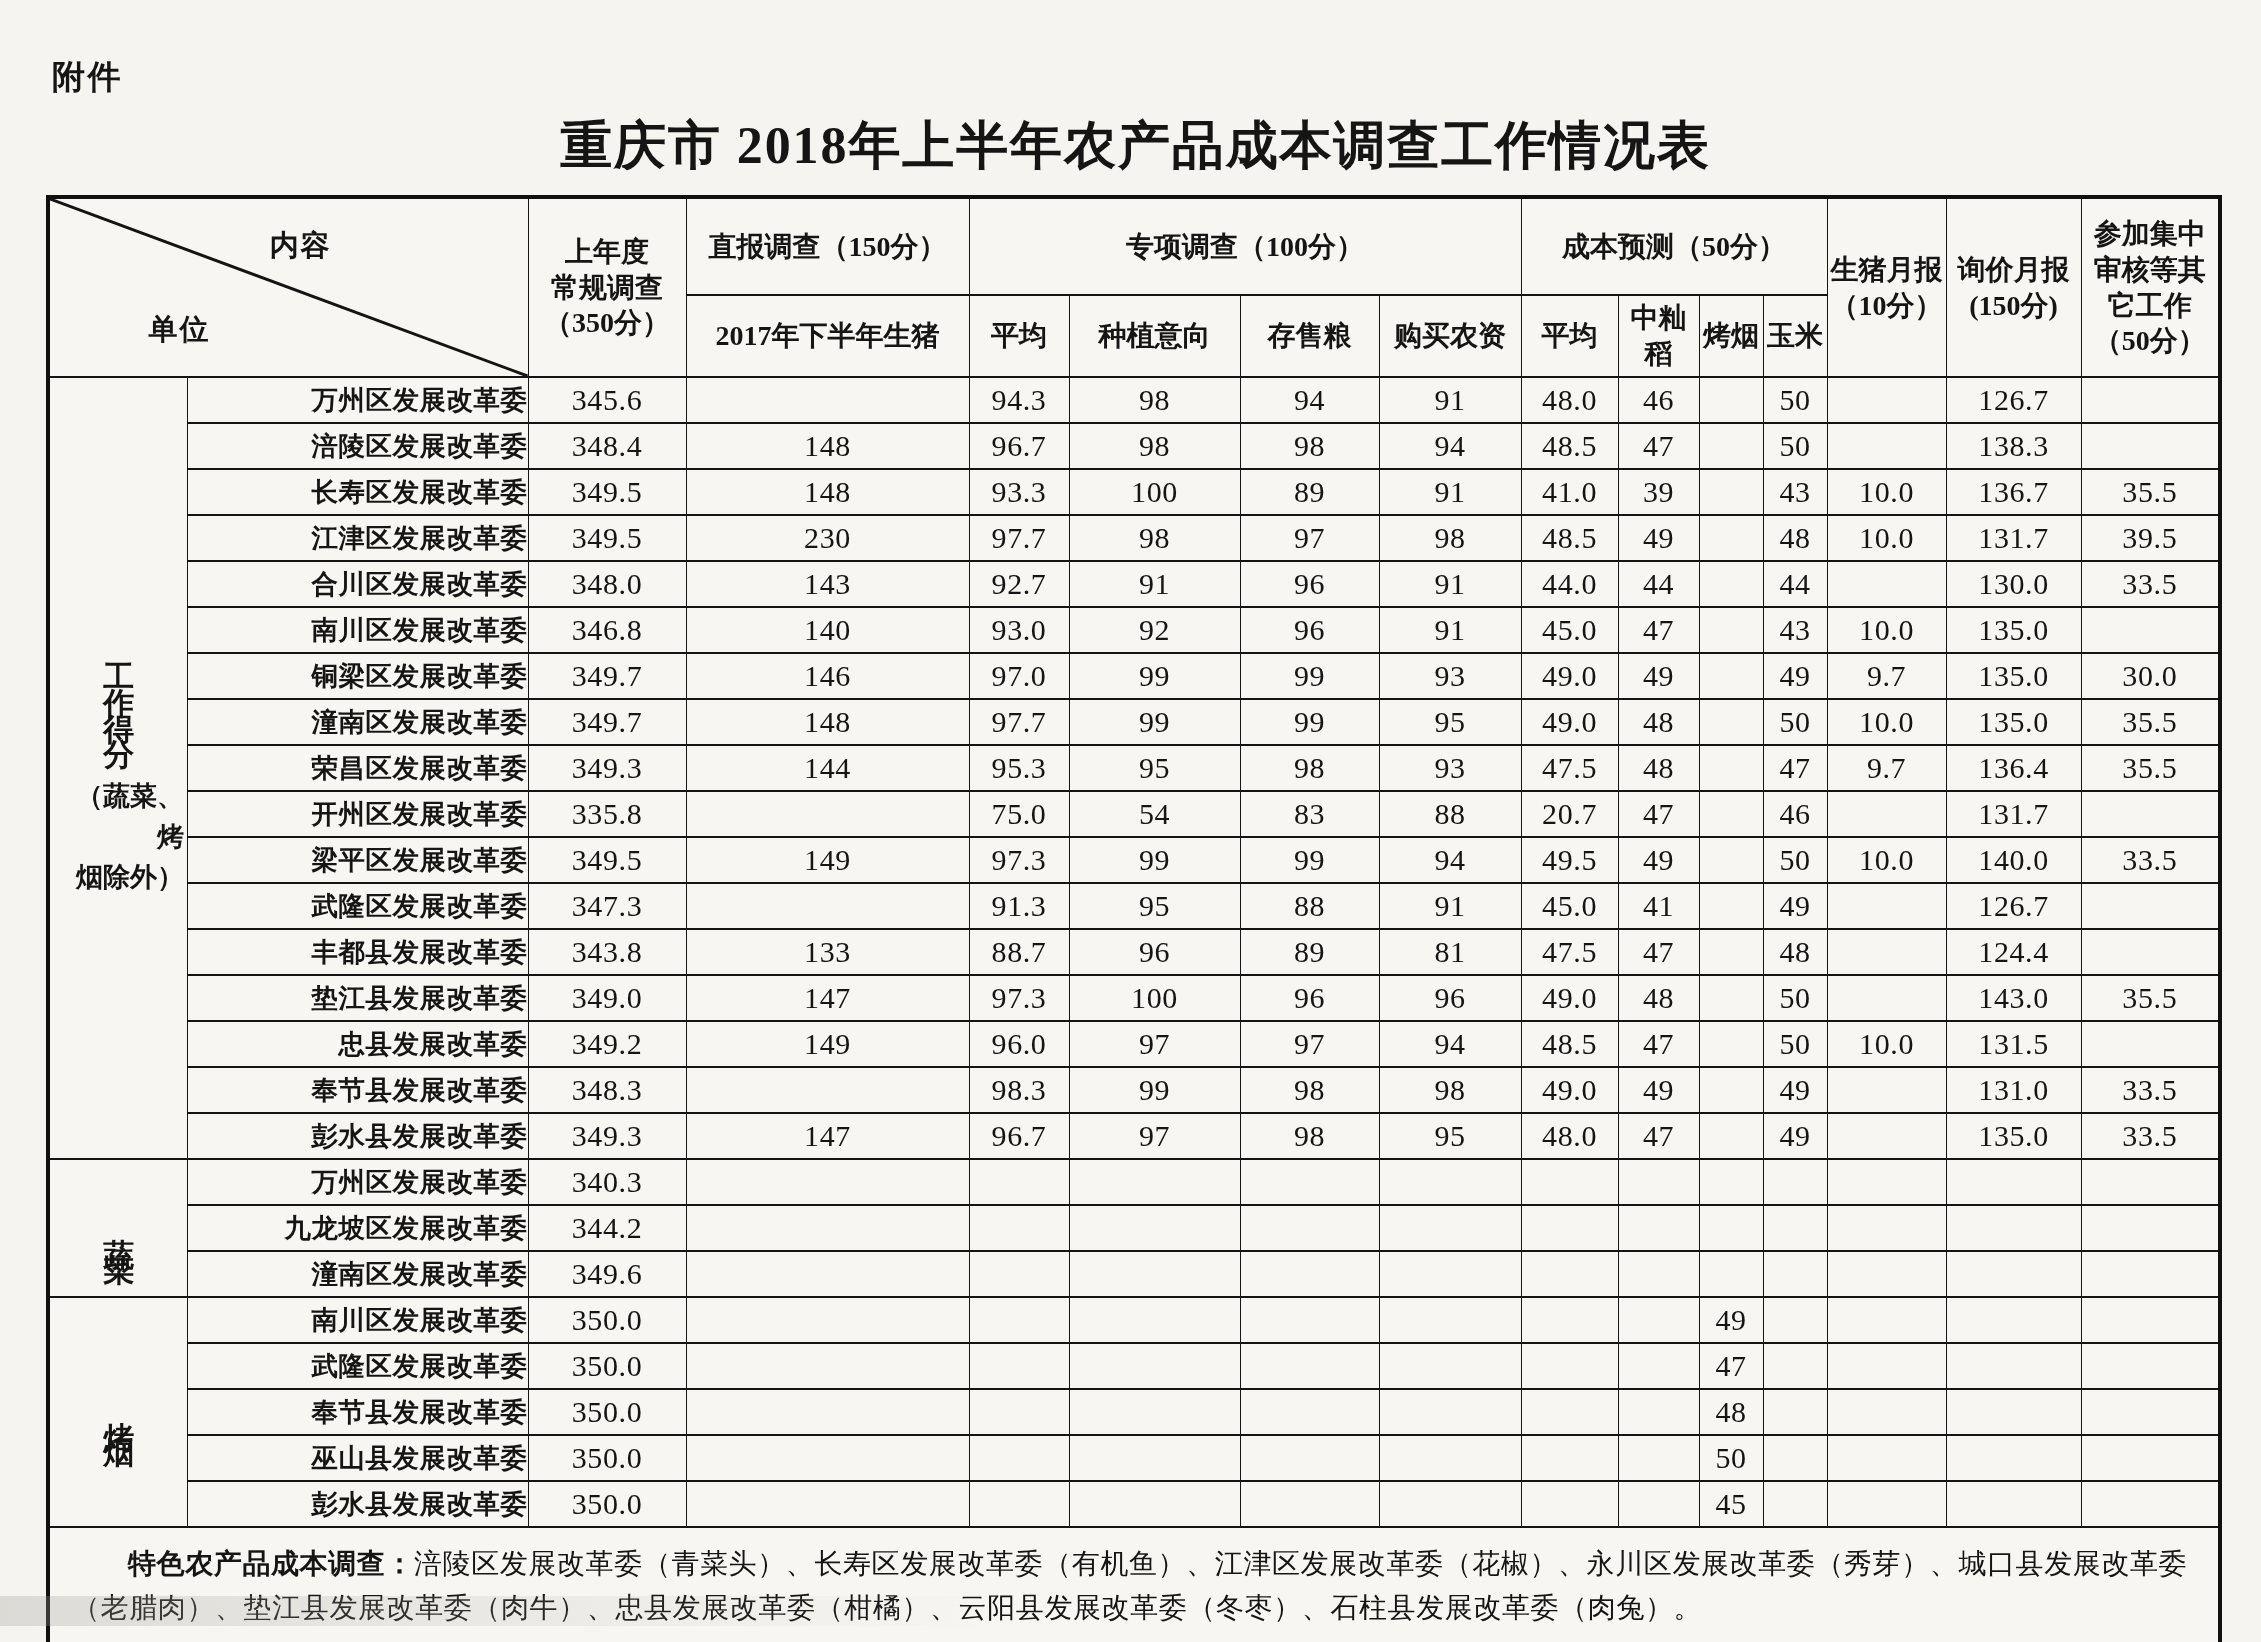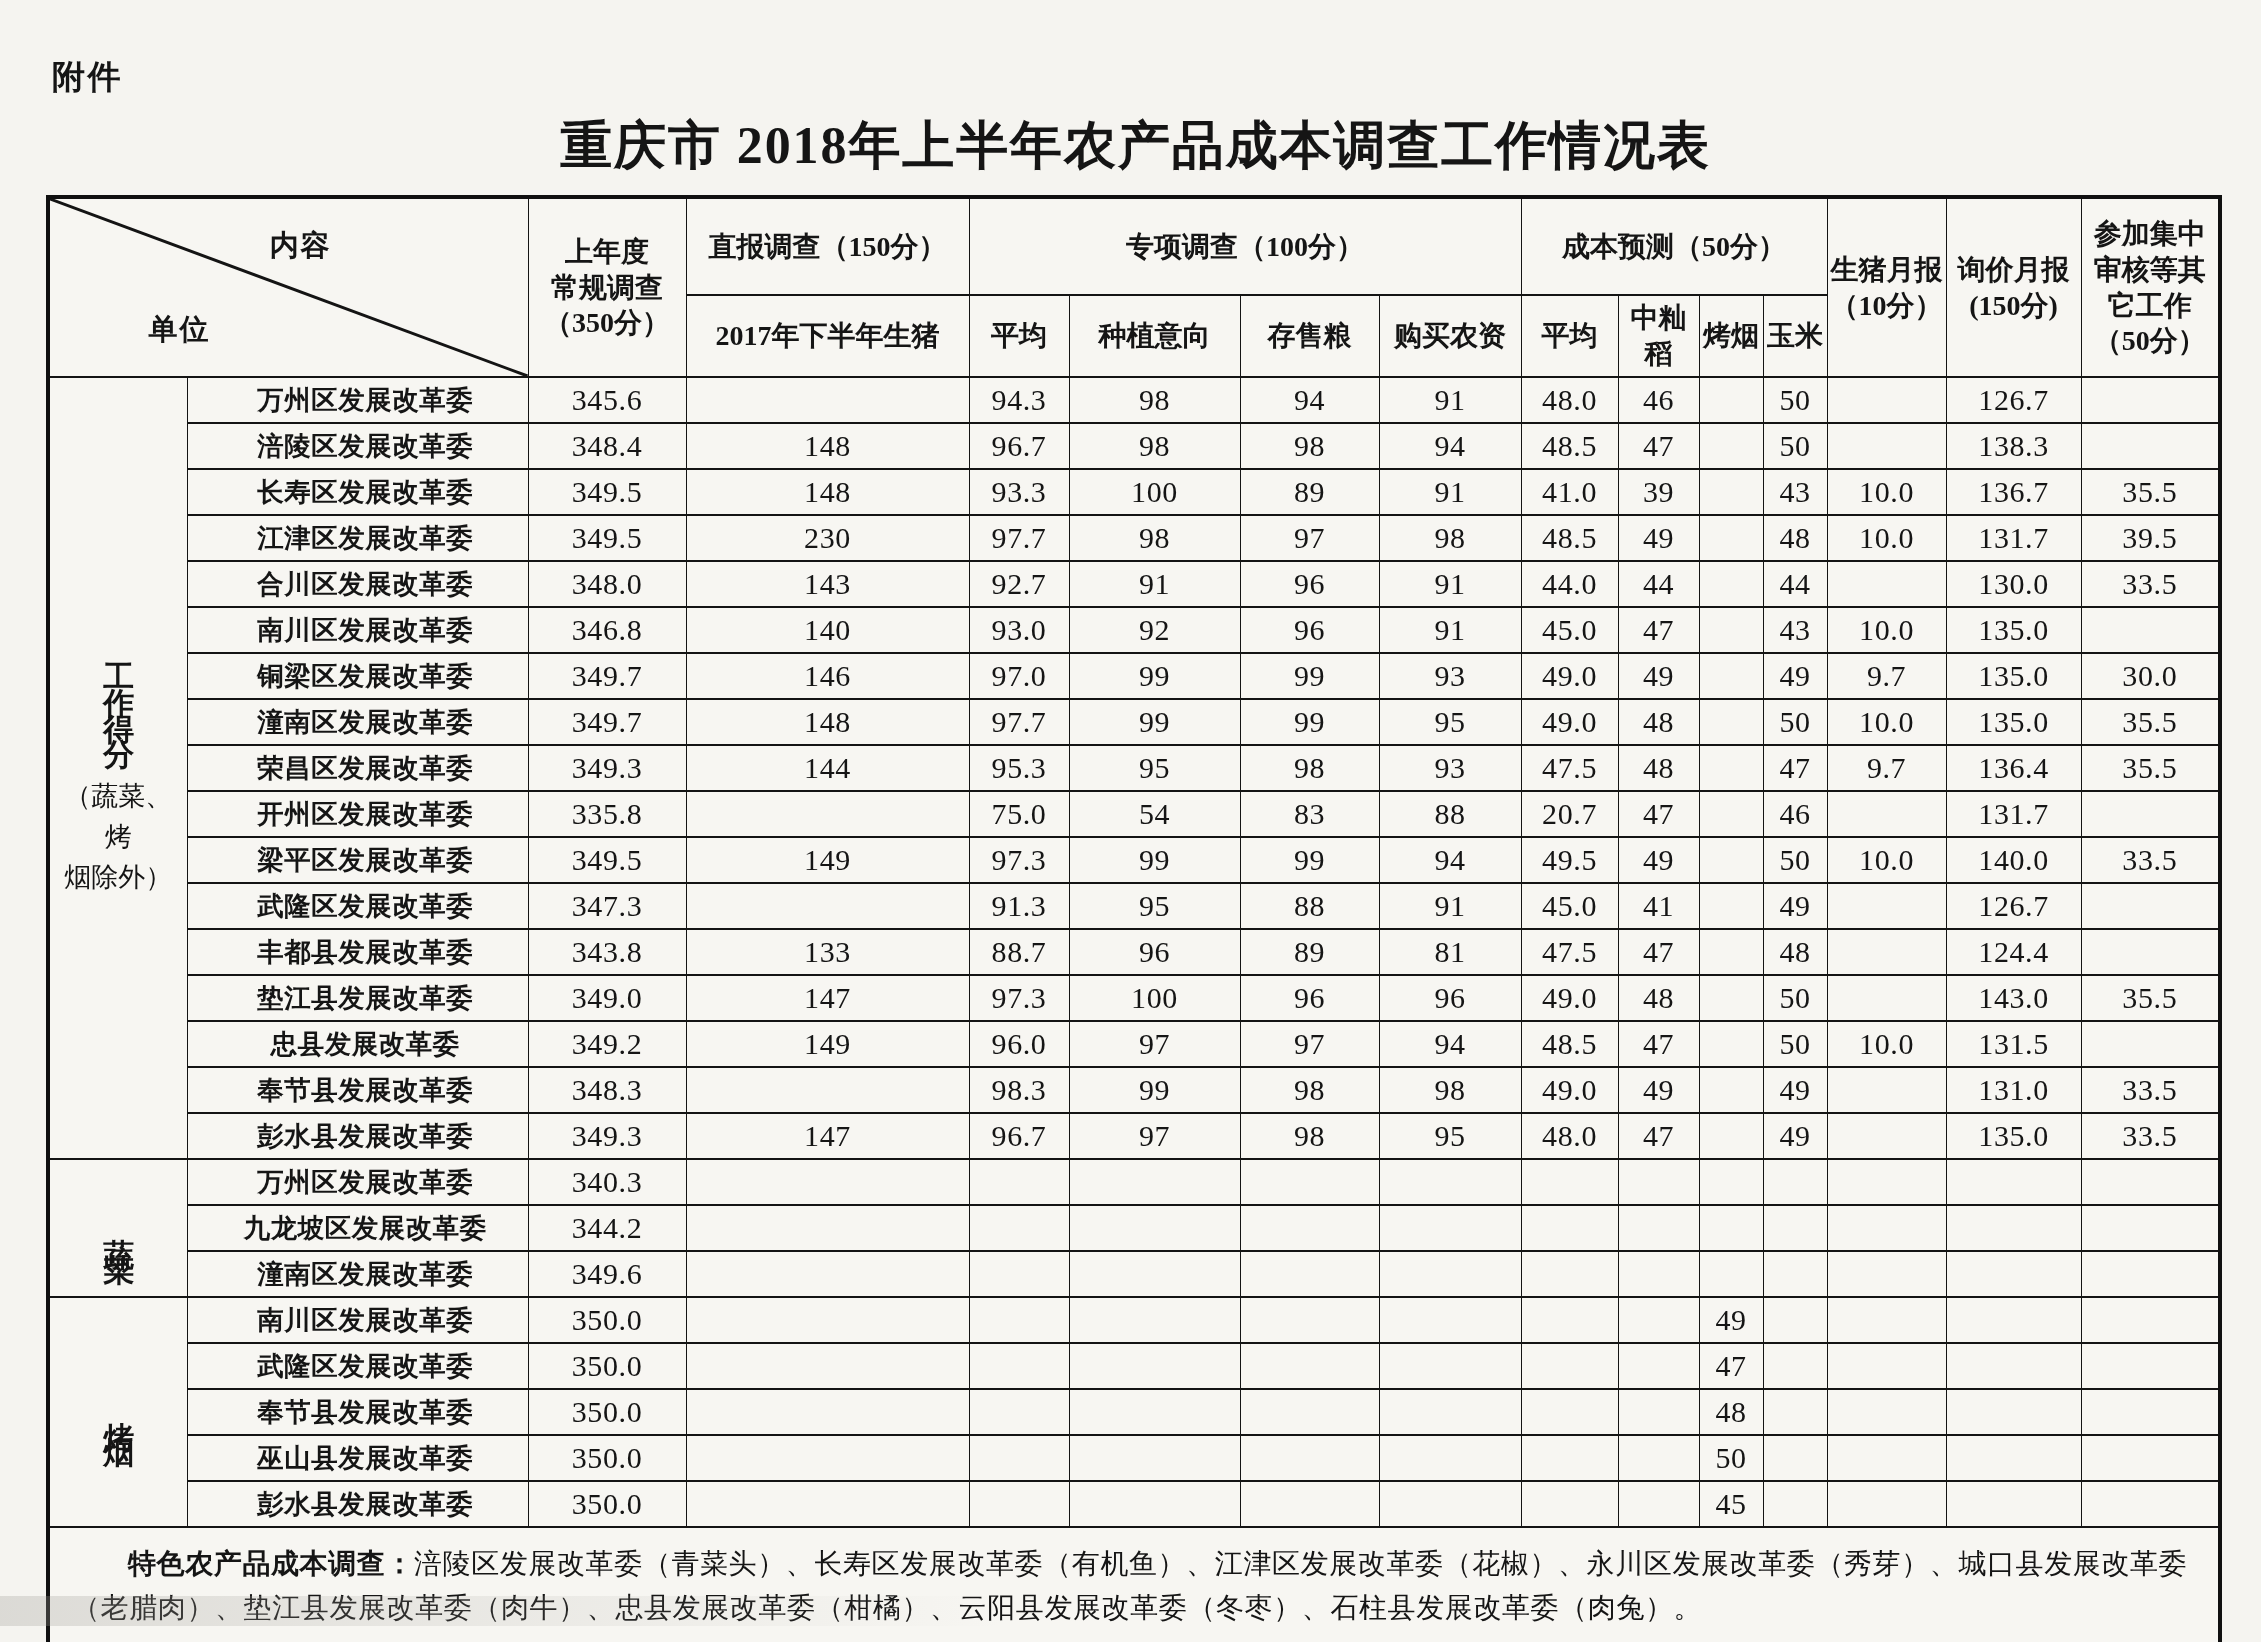--- a/index.html
+++ b/index.html
@@ -11,27 +11,27 @@
          font-size:52px;font-weight:700;letter-spacing:1.9px;white-space:nowrap;padding-left:10px;}
   table.survey{position:absolute;left:46px;top:195px;width:2171px;
          border-collapse:collapse;table-layout:fixed;border:4.5px solid #101010;background:#f7f6f2;}
   th,td{border:1.9px solid #141414;border-top-width:2.6px;border-bottom-width:2.6px;
         text-align:center;vertical-align:middle;padding:0;overflow:hidden;}
   thead tr.h1{height:98px;}
   thead tr.h2{height:82px;}
   thead th{font-size:28px;font-weight:600;line-height:1.28;white-space:pre-line;padding:2.6px 1.3px;}
   tbody tr{height:46px;}
   td.num{font-size:30px;font-weight:400;letter-spacing:0.6px;}
-  td.unit{font-size:26.4px;font-weight:600;text-align:center;padding-left:15.5px;white-space:nowrap;letter-spacing:0.6px;}
+  td.unit{font-size:26.4px;font-weight:600;text-align:right;padding-left:15.5px;white-space:nowrap;letter-spacing:0.6px;}
   td.group-cell{vertical-align:middle;padding:6.4px 2.6px;}
   .group-inner{display:flex;flex-direction:column;align-items:center;justify-content:center;gap:36px;}
   .vlabel{writing-mode:vertical-rl;text-orientation:upright;
           font-size:31px;font-weight:600;letter-spacing:0.82em;margin:0 auto;}
   .vlabel.short{letter-spacing:0.5em;}
-  .gnote{font-size:27px;font-weight:400;line-height:1.5;white-space:pre-line;text-align:center;}
+  .gnote{font-size:27px;font-weight:700;line-height:1.5;white-space:pre-line;text-align:right;}
   th.corner{position:relative;padding:0;}
   .diag{position:absolute;left:0;top:0;width:100%;height:100%;display:block;}
   .corner-top{position:absolute;left:46%;top:16%;font-size:29px;font-weight:600;letter-spacing:1.9px;}
   .corner-bottom{position:absolute;left:11%;bottom:16%;font-size:29px;font-weight:600;letter-spacing:1.9px;margin-left:46px;}
   td.note-cell{height:97px;text-align:left;vertical-align:middle;padding:9px 22px;}
   .note-p{margin:0;font-size:28px;line-height:1.55;text-indent:2em;letter-spacing:0.6px;}
   .note-label{font-weight:700;margin-top:24px;}
   .scan-smudge{position:absolute;left:0;top:1596px;width:1005px;height:30px;
       background:linear-gradient(90deg,rgba(160,158,152,.30),rgba(160,158,152,0));
       pointer-events:none;}

